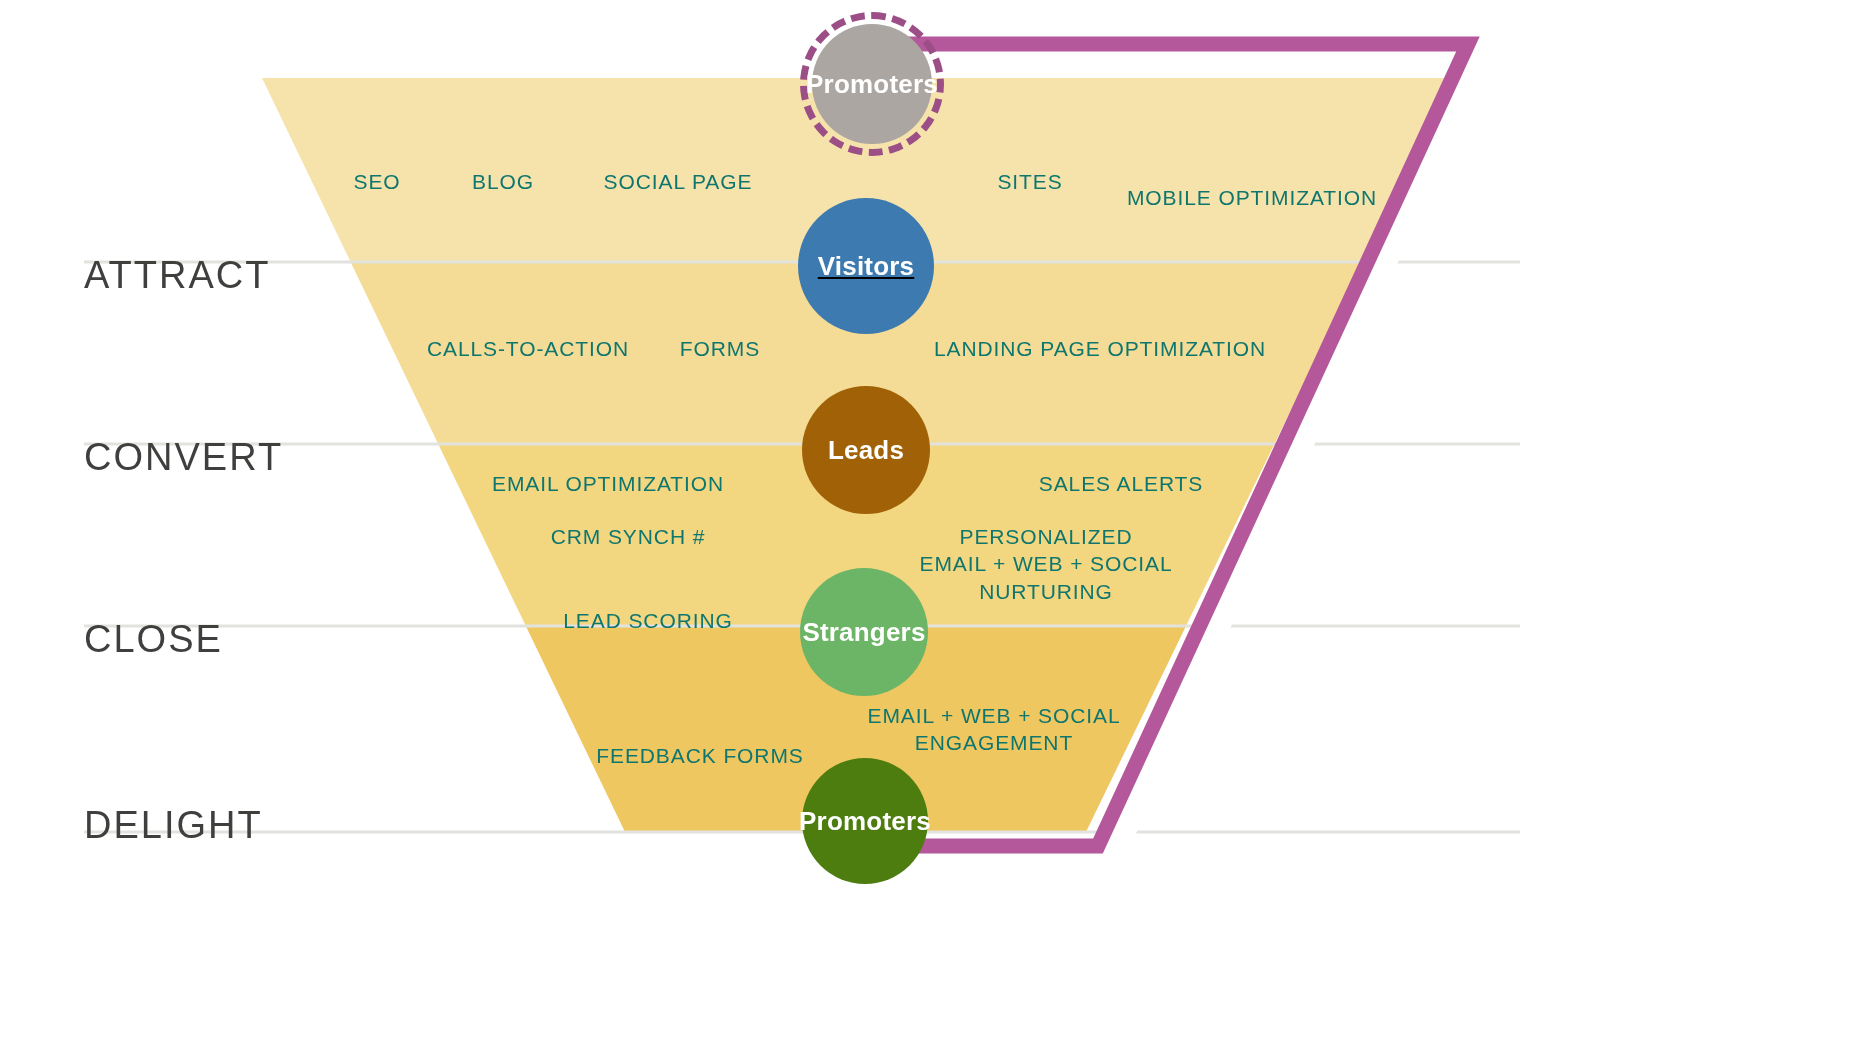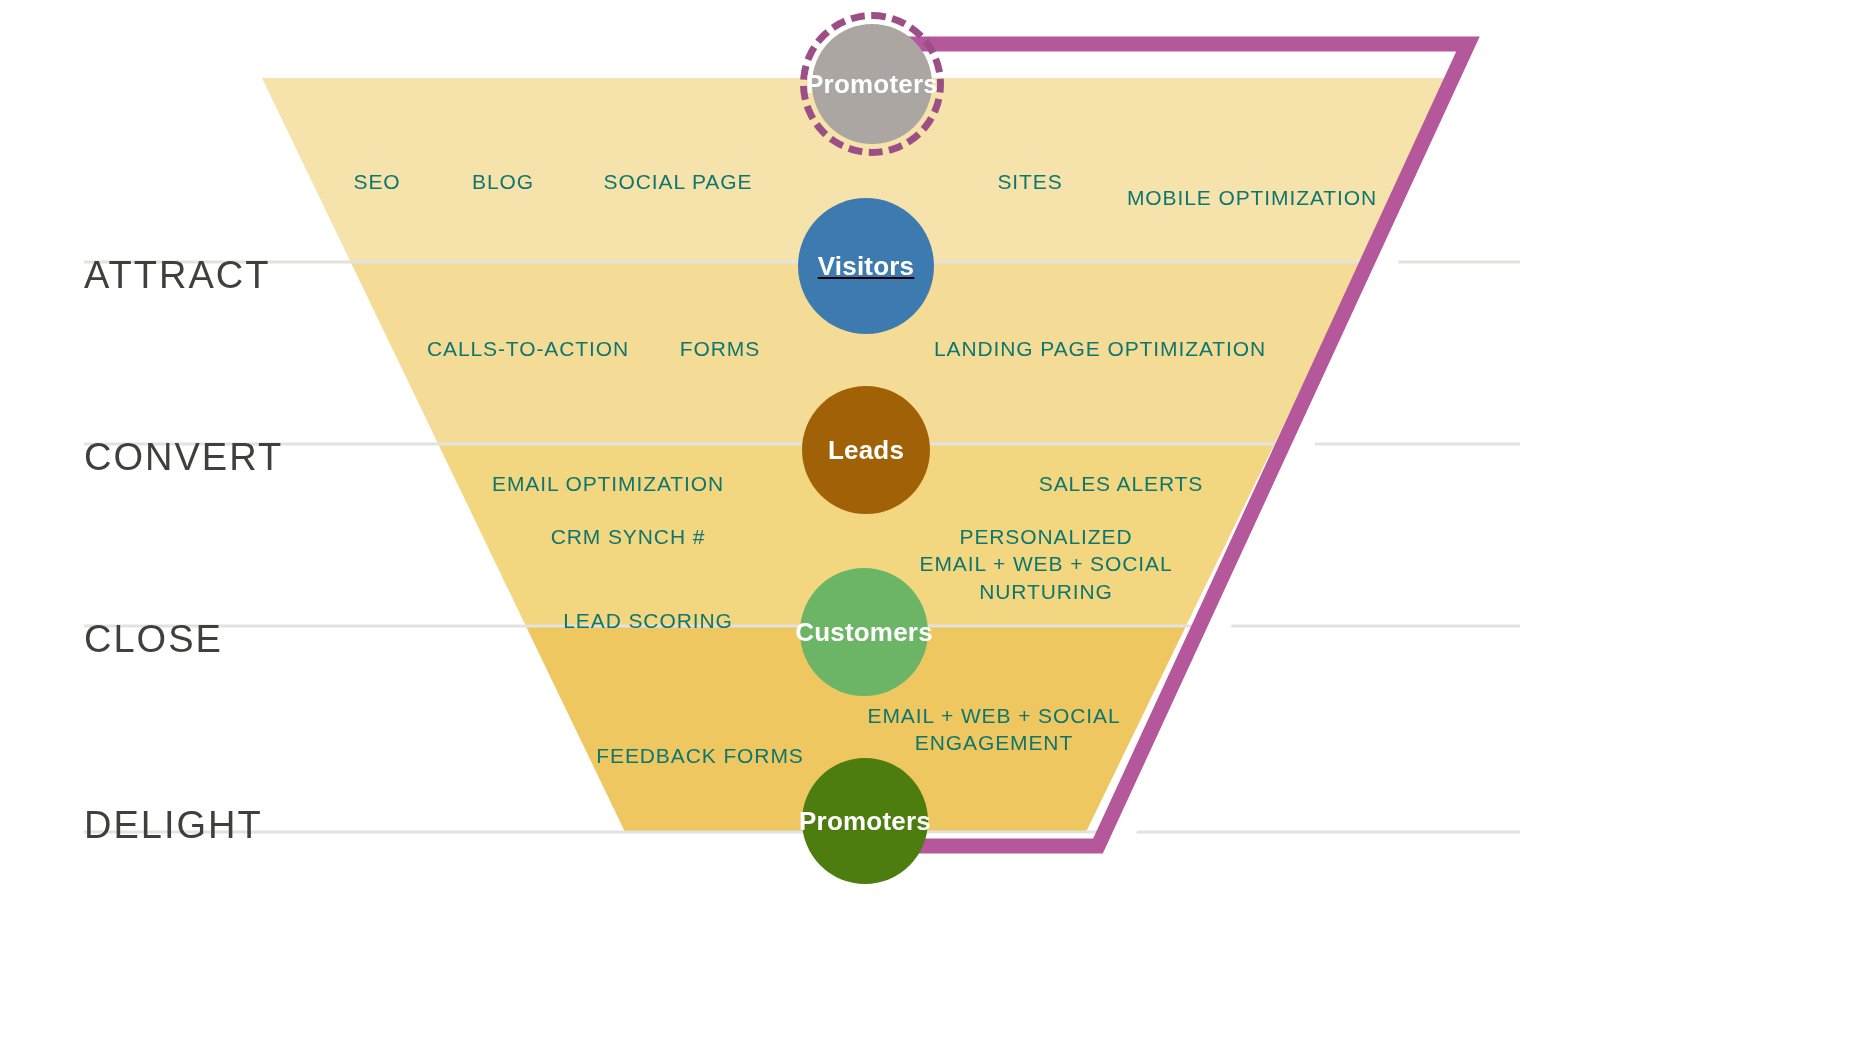--- a/index.html
+++ b/index.html
@@ -142,20 +142,20 @@
 
   <div class="persona" style="left:798px; top:198px; width:136px; height:136px; background:#3d7ab0;text-decoration:underline;">
     <span class="persona-text">Visitors</span>
   </div>
 
   <div class="persona" style="left:802px; top:386px; width:128px; height:128px; background:#a16207;">
     <span class="persona-text">Leads</span>
   </div>
 
   <div class="persona" style="left:800px; top:568px; width:128px; height:128px; background:#6cb566;">
-    <span class="persona-text">Customers</span>
+    <span class="persona-text">Strangers</span>
   </div>
 
   <div class="persona" style="left:802px; top:758px; width:126px; height:126px; background:#4d7c0f;">
     <span class="persona-text">Promoters</span>
   </div>
 
 </div>
 
 </body></html>

